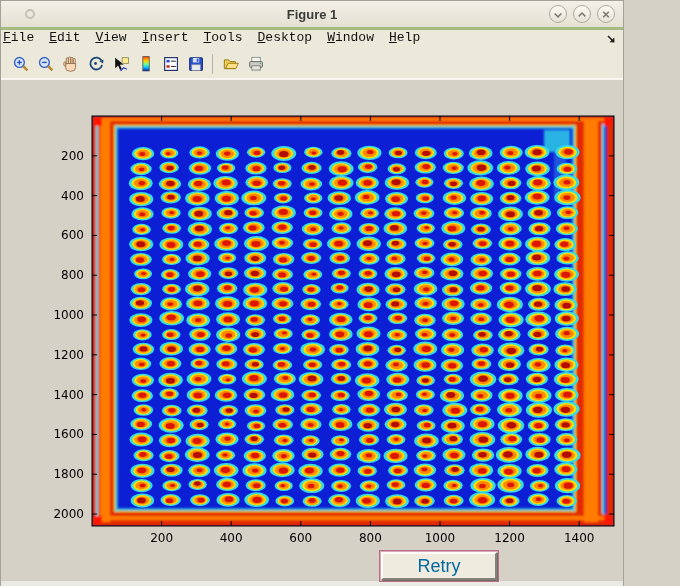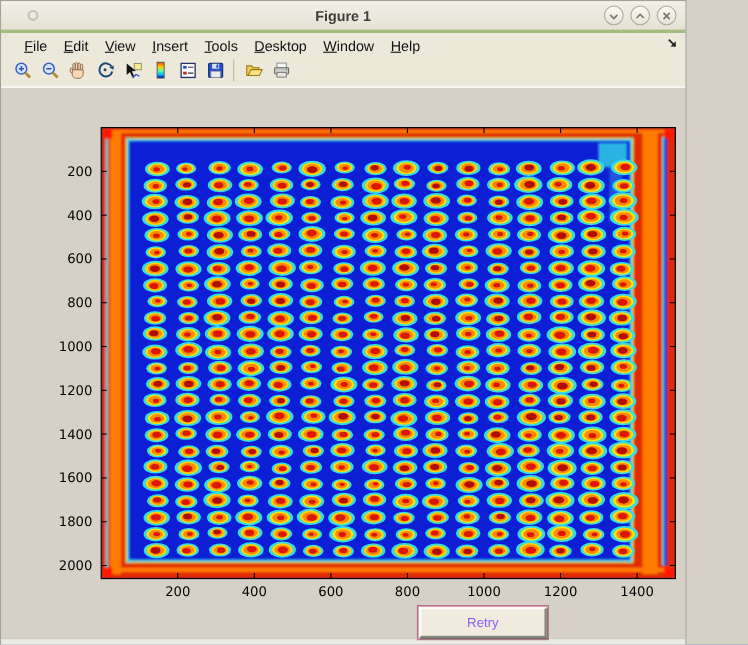--- a/index.html
+++ b/index.html
@@ -15,40 +15,40 @@
                    border:2px solid #c4c2b6; border-radius:50%; background:transparent; }
   #title-text { width:100%; text-align:center; font-weight:bold; font-size:13px; color:#3c3c38; }
   #win-controls { position:absolute; right:8px; top:4px; display:flex; gap:6px; }
   .win-btn { width:18px; height:18px; border-radius:50%;
              background:linear-gradient(#fbfaf4,#e6e3d6); border:1px solid #aeac9f;
              display:flex; align-items:center; justify-content:center; cursor:default; }
   #accent-line { position:absolute; left:0; top:26px; width:100%; height:3px;
                  background:#a4bc80; }
   
   #menubar { position:absolute; left:0; top:29px; width:100%; height:19px;
-             background:#ece9db; display:flex; align-items:flex-end;
-             padding-left:21px; font-size:13px; color:#111; }
+             background:#ece9db; display:flex; align-items:flex-start;
+             padding-left:2px; font-size:13px; color:#111;font-family:Liberation Mono, monospace; }
   .menu-item { margin-right:15px; cursor:default; }
   .menu-item u { text-decoration:underline; }
   #dock-arrow { position:absolute; right:6px; top:3px; width:12px; height:12px; }
   
   #toolbar { position:absolute; left:0; top:48px; width:100%; height:29px;
              background:#ece9db; display:flex; align-items:center; padding-left:8px; }
   .tool-btn { width:22px; height:22px; display:flex; align-items:center;
               justify-content:center; margin-right:3px; border:1px solid transparent; }
   .tool-sep { width:1px; height:20px; background:#b8b5a8; margin:0 6px 0 3px; }
   #toolbar-edge { position:absolute; left:0; top:77px; width:100%; height:2px; background:#f7f6f0; }
   
   #figure-area { position:absolute; left:0; top:79px; width:100%; height:500px;
                  background:#d5d1c7; }
   #plot-svg { position:absolute; left:0; top:0; }
   #bottom-strip { position:absolute; left:0; top:579px; width:100%; height:7px;
                   background:#eceae5; border-top:1px solid #cfccc2; }
   
-  .fig-btn { position:absolute; background:#efecdf; font-size:12px; color:#8b5cf6;
+  .fig-btn { position:absolute; background:#efecdf; font-size:18px; color:#0369a1;
              display:flex; align-items:center; justify-content:center; cursor:default;
              border-top:2px solid #fffef8; border-left:2px solid #fffef8;
              border-right:2px solid #84827a; border-bottom:2px solid #84827a;
              box-shadow:1px 1px 0 #6e6c64; }
   #retry-wrap { position:absolute; left:378px; top:549px; width:120px; height:32px;
                 border:1px solid #bb6f87; box-shadow:inset 0 0 0 1px #d9a9b8; }
   #retry-btn { left:1px; top:1px; width:116px; height:28px; }
   #continue-btn { left:506px; top:550px; width:137px; height:29px; }
 </style>
 </head>

